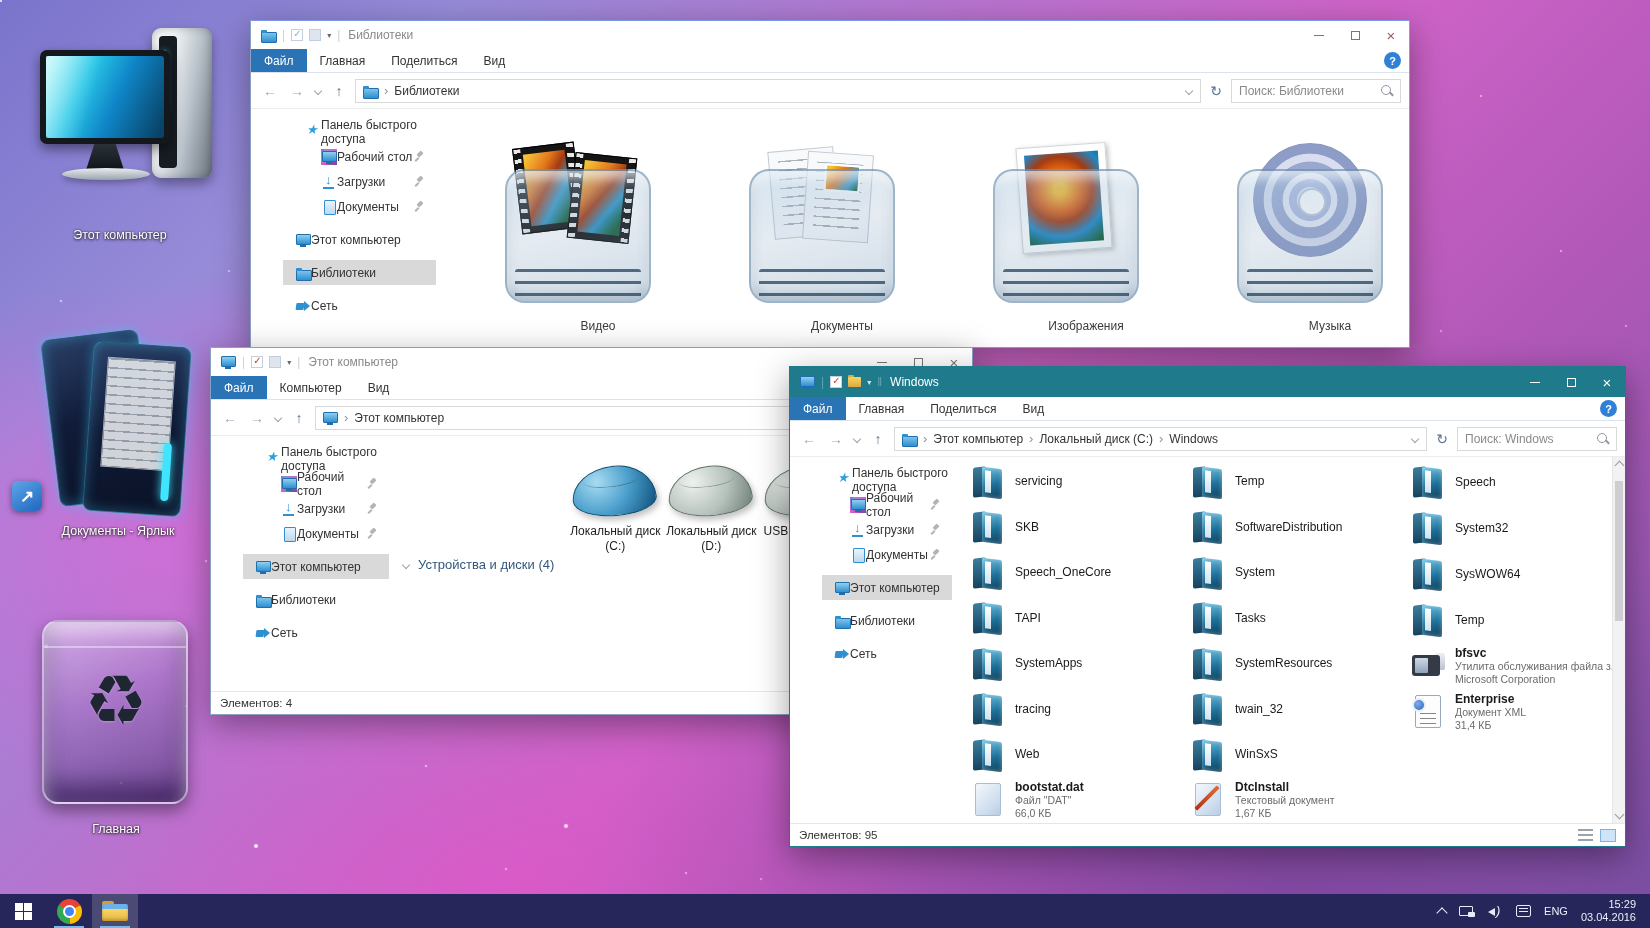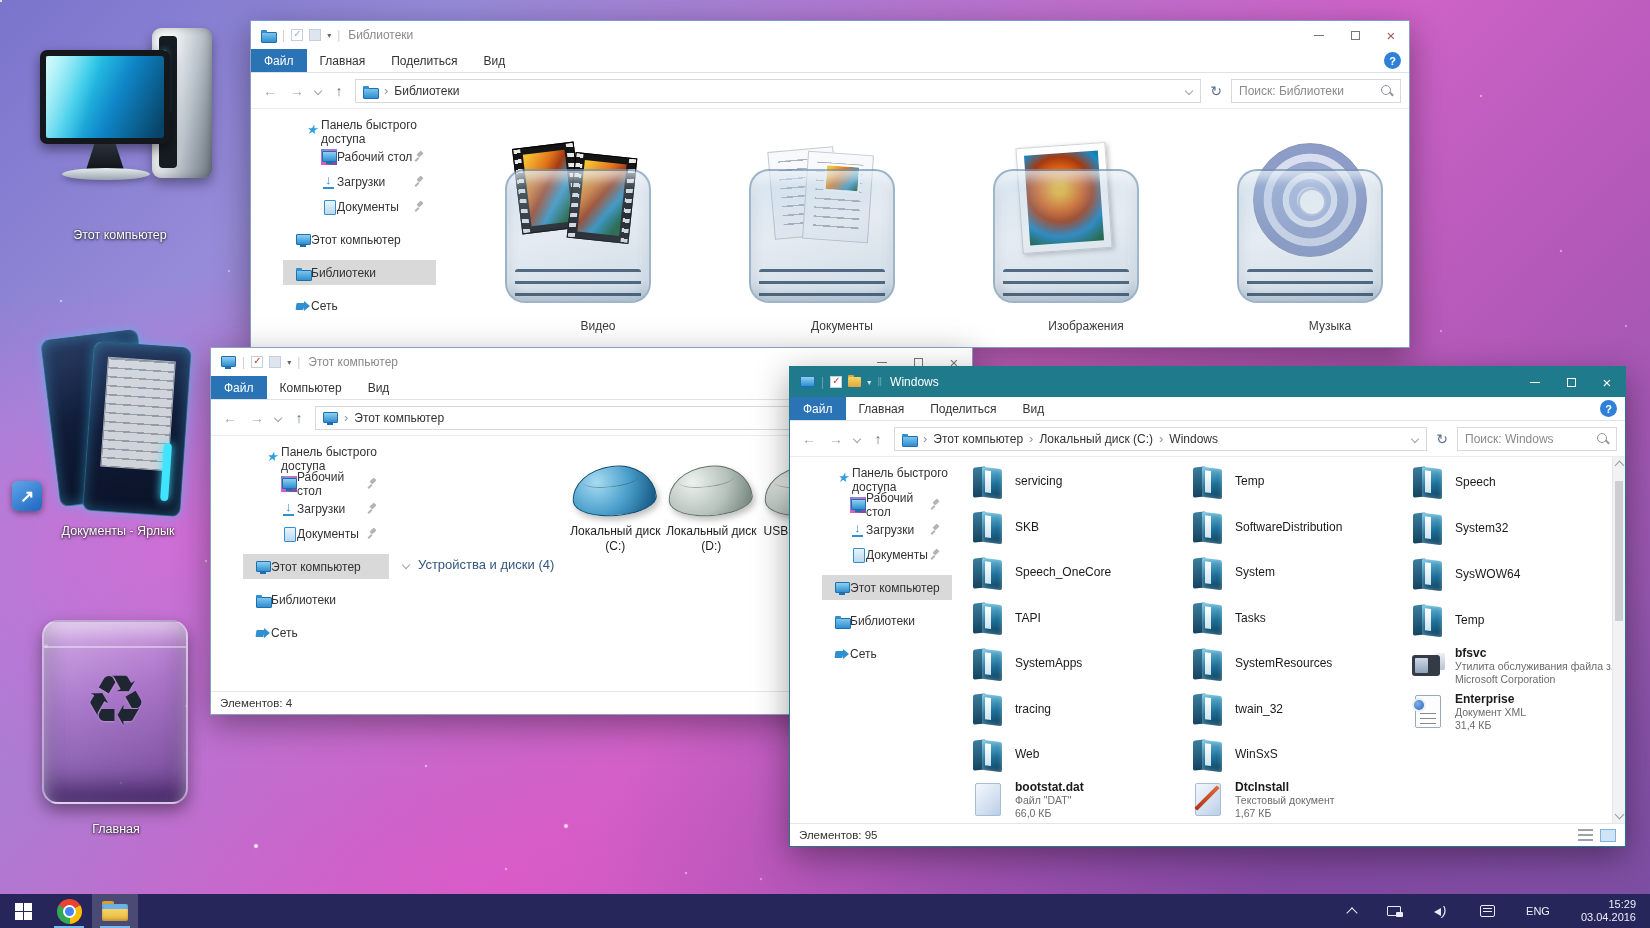--- a/index.html
+++ b/index.html
@@ -266,21 +266,21 @@
   .start-logo { width:17px; height:17px; display:grid; grid-template-columns:8px 8px; grid-template-rows:8px 8px; gap:1px; }
   .start-logo i { background:#fff; }
   .chrome-icon { width:25px; height:25px; border-radius:50%; position:relative;
     background:conic-gradient(from -60deg, #ea4335 0 120deg, #fbbc05 120deg 240deg, #34a853 240deg 360deg); }
   .chrome-icon::before { content:""; position:absolute; left:6px; top:6px; width:13px; height:13px; border-radius:50%; background:#fff; }
   .chrome-icon::after { content:""; position:absolute; left:8px; top:8px; width:9px; height:9px; border-radius:50%; background:#4285f4; }
   .expl-icon { width:26px; height:20px; position:relative; }
   .expl-icon::before { content:""; position:absolute; left:0; top:0; width:12px; height:5px; background:#d99c2e; border-radius:2px 2px 0 0; }
   .expl-icon::after { content:""; position:absolute; left:0; top:3px; width:26px; height:17px; border-radius:2px;
     background:linear-gradient(#6ab2e8 0 5px, #f7d467 5px, #e8b73e); box-shadow:inset 0 -2px 3px rgba(0,0,0,.18); }
-  .tray { margin-left:auto; display:flex; align-items:center; gap:31px; padding:4px 10px; }
+  .tray { margin-left:auto; display:flex; align-items:center; gap:13px; padding:4px 10px; }
   .tray-chev { width:8px; height:8px; border-right:1.6px solid #e8eaf6; border-bottom:1.6px solid #e8eaf6; transform:rotate(-135deg); margin-top:4px; }
   .net-icon { width:16px; height:12px; position:relative; }
   .net-icon::before { content:""; position:absolute; left:0; top:1px; width:12px; height:8px; border:1.4px solid #e8eaf6; border-radius:1px; }
   .net-icon::after { content:""; position:absolute; right:0; bottom:0; width:7px; height:5px; background:#e8eaf6; border-radius:1px; }
   .vol-icon { width:15px; height:13px; position:relative; }
   .vol-icon::before { content:""; position:absolute; left:0; top:3px; border-top:4px solid transparent; border-bottom:4px solid transparent; border-right:7px solid #e8eaf6; }
   .vol-icon::after { content:")"; position:absolute; left:8px; top:-2px; color:#e8eaf6; font-size:13px; }
   .ac-icon { width:15px; height:12px; border:1.4px solid #e8eaf6; border-radius:2px; position:relative; }
   .ac-icon::after { content:""; position:absolute; left:2px; top:2px; right:2px; height:5px;
     background:repeating-linear-gradient(180deg,#e8eaf6 0 1.2px,transparent 1.2px 3px); }

